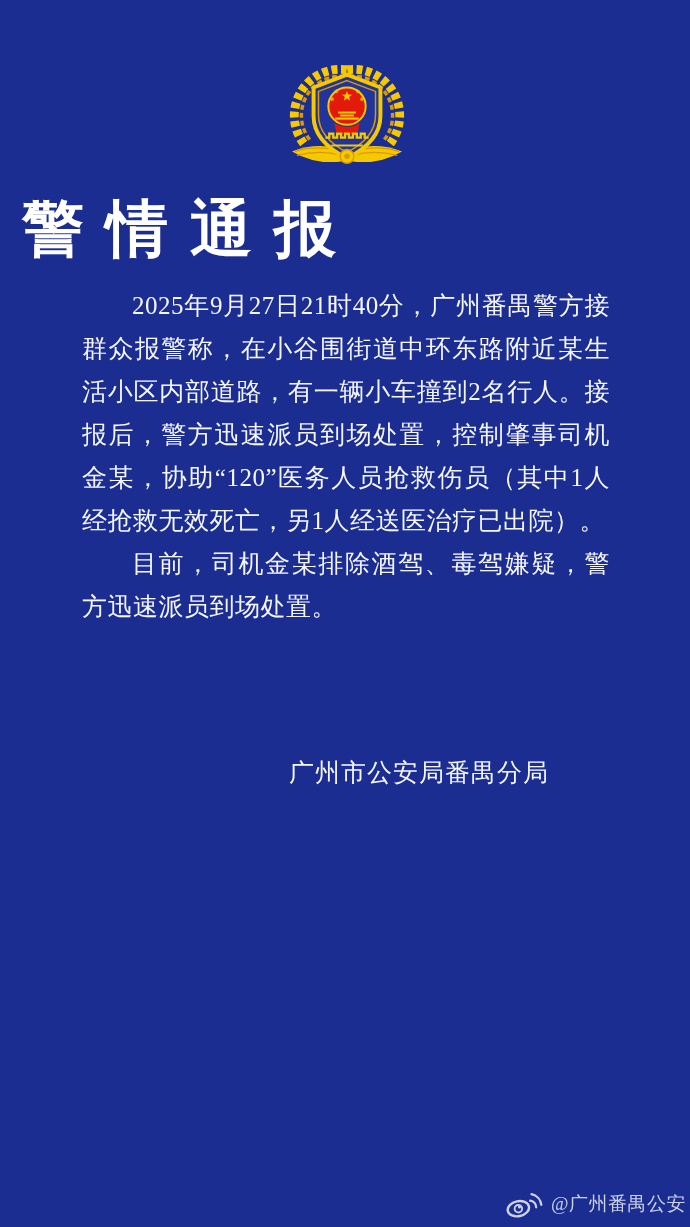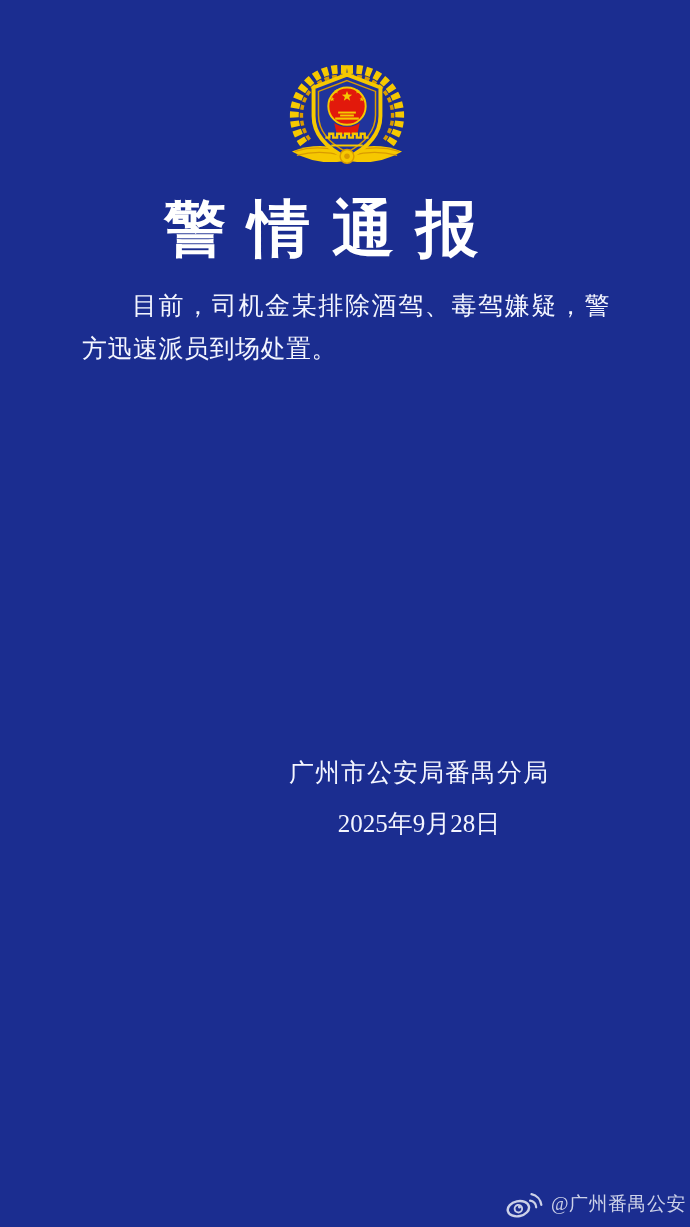--- a/index.html
+++ b/index.html
@@ -17,21 +17,21 @@
   .emblem {
     position: absolute;
     left: 288px; top: 57px;
     width: 118px; height: 118px;
   }
   .emblem svg { width: 100%; height: 100%; display: block; }
   .title {
     position: absolute;
     left: 0; top: 193px; width: 642px;
     margin: 0;
-    text-align: center;
+    text-align: left;
     color: #ffffff;
     font-size: 62px;
     font-weight: bold;
     letter-spacing: 22px;
     text-indent: 22px;
     line-height: 72px;
   }
   .body-text {
     position: absolute;
     left: 82px; top: 284px;
@@ -115,26 +115,26 @@
       <path d="M44,90 h32" fill="none" stroke="#f6c800" stroke-width="2"></path>
 
       <circle cx="60" cy="101" r="7" fill="#f6c800" stroke="#d99b00" stroke-width="1.5"></circle>
       <circle cx="60" cy="101" r="2.8" fill="#d99b00"></circle>
     </svg>
   </div>
 
   <h1 class="title">警情通报</h1>
 
   <div class="body-text">
+    <p>2025年9月27日21时40分，广州番禺警方接群众报警称，在小谷围街道中环东路附近某生活小区内部道路，有一辆小车撞到2名行人。接报后，警方迅速派员到场处置，控制肇事司机金某，协助“120”医务人员抢救伤员（其中1人经抢救无效死亡，另1人经送医治疗已出院）。</p>
     <p>目前，司机金某排除酒驾、毒驾嫌疑，警方迅速派员到场处置。</p>
   </div>
 
   <div class="sign-block">
     <div class="issuer">广州市公安局番禺分局</div>
-    <div class="issue-date">2025年9月28日</div>
   </div>
 
   <div class="watermark">
     <span class="wicon">
       <svg viewBox="0 0 40 32" xmlns="http://www.w3.org/2000/svg" aria-hidden="true">
         <g transform="rotate(-12 14 21)">
           <ellipse cx="14" cy="21" rx="11.5" ry="8" fill="none" stroke="#ccd1e8" stroke-width="2.6"></ellipse>
           <circle cx="14" cy="21" r="4" fill="none" stroke="#ccd1e8" stroke-width="2"></circle>
           <circle cx="15.5" cy="19.5" r="1.6" fill="#ccd1e8"></circle>
         </g>

